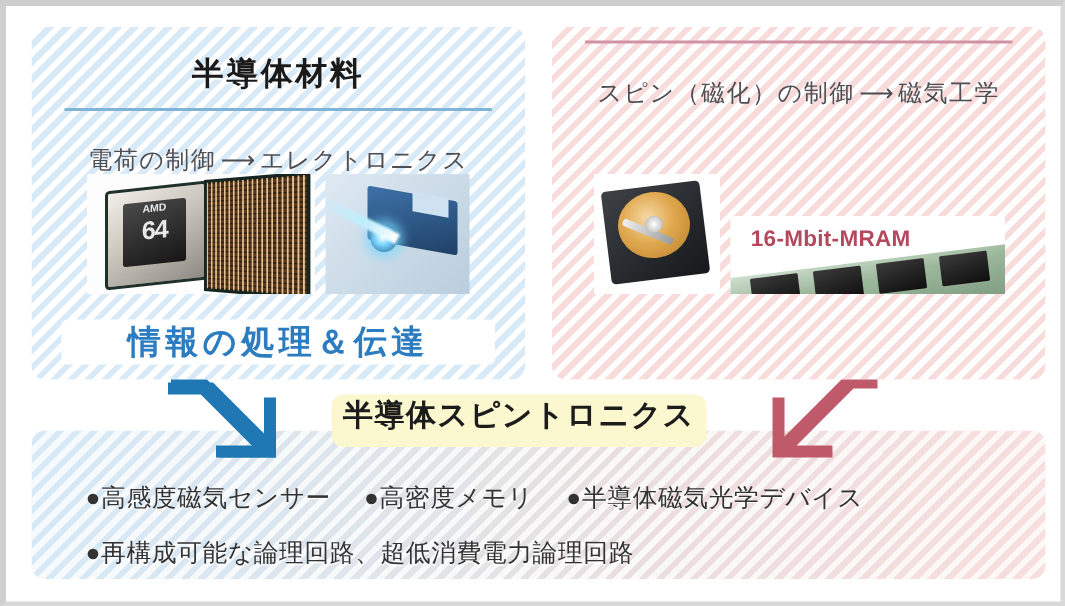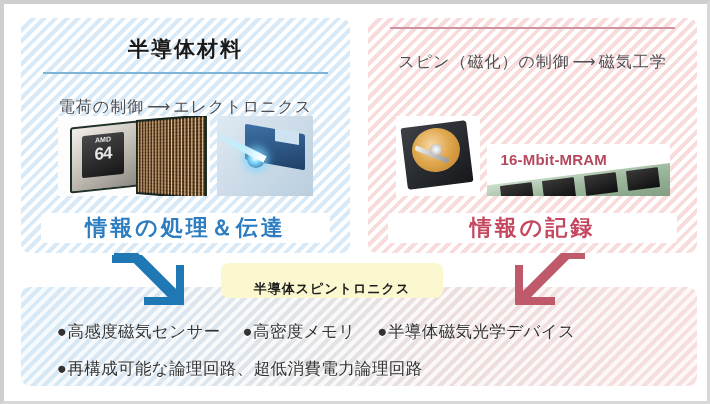--- a/index.html
+++ b/index.html
@@ -286,28 +286,28 @@
   }
   .bullet-line:nth-child(1) { margin: 34px 0 0 36px; }
   .bullet-line:nth-child(2) { margin: 15px 0 0 36px; }
   .bullet-line .sp { display: inline-block; width: 22px; }
 
   
   .badge {
     position: absolute;
     left: 217px;
     top: 259px;
-    width: 222px;
+    width: 250px;
     height: 35px;
     background: #fbf7cf;
     border-radius: 8px;
     display: flex;
-    align-items: flex-end;
+    align-items: flex-start;
     justify-content: center;
-    font-size: 13px;
+    font-size: 20px;
     font-weight: bold;
     color: #1c1c1c;
     letter-spacing: 1px;
     z-index: 6;
   }
 
   
   .arrow {
     position: absolute;
     z-index: 5;
@@ -366,23 +366,20 @@
         <div class="mram-label">16-Mbit-MRAM</div>
         <div class="mram-pcb"></div>
         <div class="chip" style="left:14px; top:40px;"></div>
         <div class="chip" style="left:56px; top:35px;"></div>
         <div class="chip" style="left:98px; top:30px;"></div>
         <div class="chip" style="left:140px; top:25px;"></div>
         <div class="mram-gold"></div>
       </div>
     </div>
 
-    <div class="caption-box">
-      <span class="cap-red">情報の記録</span>
-    </div>
   </div>
 
   <svg class="arrow arrow-blue" width="74" height="56" viewBox="0 0 74 56">
     <polygon points="0,4 30,4 66,40 66,16 72,16 72,54 34,54 34,48 58,48 22,12 0,12" fill="#1f78b4" transform="translate(0,0)"></polygon>
     <polygon points="2,2 26,2 64,40 64,14 72,14 72,54 32,54 32,46 56,46 18,8 2,8" fill="#1f78b4"></polygon>
   </svg>
 
   <svg class="arrow arrow-red" width="74" height="56" viewBox="0 0 74 56">
     <polygon points="72,2 48,2 10,40 10,14 2,14 2,54 42,54 42,46 18,46 56,8 72,8" fill="#bf5a6a"></polygon>
   </svg>

